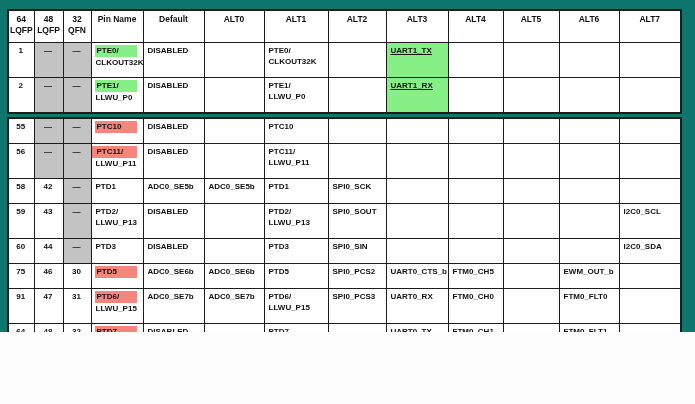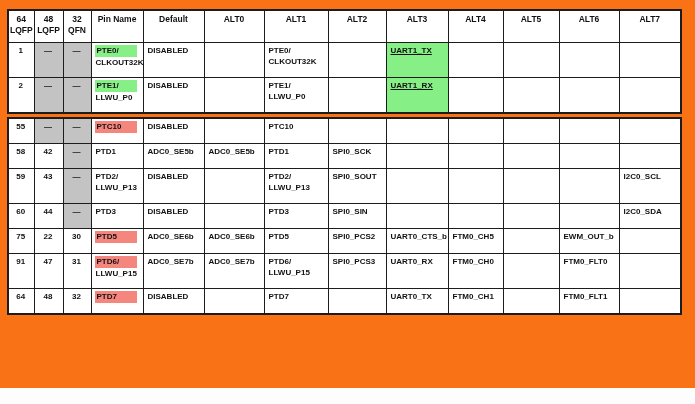--- a/index.html
+++ b/index.html
@@ -4,22 +4,22 @@
 <style>
   html, body {
     margin: 0;
     padding: 0;
     background: #fdfdfd;
     font-family: "Liberation Sans", sans-serif;
   }
   .page {
     position: relative;
     width: 695px;
-    height: 388px;
-    background: #f97316;
+    height: 332px;
+    background: #0f766e;
     overflow: hidden;
   }
   table.pinmux {
     position: absolute;
     left: 7px;
     top: 9px;
     width: 673px;
     border-collapse: collapse;
     table-layout: fixed;
     border: 2px solid #1c1c1c;
@@ -142,20 +142,37 @@
           <td>DISABLED</td>
           <td></td>
           <td>PTC10</td>
           <td></td>
           <td></td>
           <td></td>
           <td></td>
           <td></td>
           <td></td>
         </tr>
+        <tr class="tall">
+          <td class="num">56</td>
+          <td class="num gray">—</td>
+          <td class="num gray">—</td>
+          <td><span class="hl red bleed">PTC11/</span>
+LLWU_P11</td>
+          <td>DISABLED</td>
+          <td></td>
+          <td>PTC11/
+LLWU_P11</td>
+          <td></td>
+          <td></td>
+          <td></td>
+          <td></td>
+          <td></td>
+          <td></td>
+        </tr>
         <tr class="short">
           <td class="num">58</td>
           <td class="num">42</td>
           <td class="num gray">—</td>
           <td>PTD1</td>
           <td>ADC0_SE5b</td>
           <td>ADC0_SE5b</td>
           <td>PTD1</td>
           <td>SPI0_SCK</td>
           <td></td>
@@ -191,21 +208,21 @@
           <td>PTD3</td>
           <td>SPI0_SIN</td>
           <td></td>
           <td></td>
           <td></td>
           <td></td>
           <td>I2C0_SDA</td>
         </tr>
         <tr class="short">
           <td class="num">75</td>
-          <td class="num">22</td>
+          <td class="num">46</td>
           <td class="num">30</td>
           <td><span class="hl red">PTD5</span></td>
           <td>ADC0_SE6b</td>
           <td>ADC0_SE6b</td>
           <td>PTD5</td>
           <td>SPI0_PCS2</td>
           <td>UART0_CTS_b</td>
           <td>FTM0_CH5</td>
           <td></td>
           <td>EWM_OUT_b</td>

